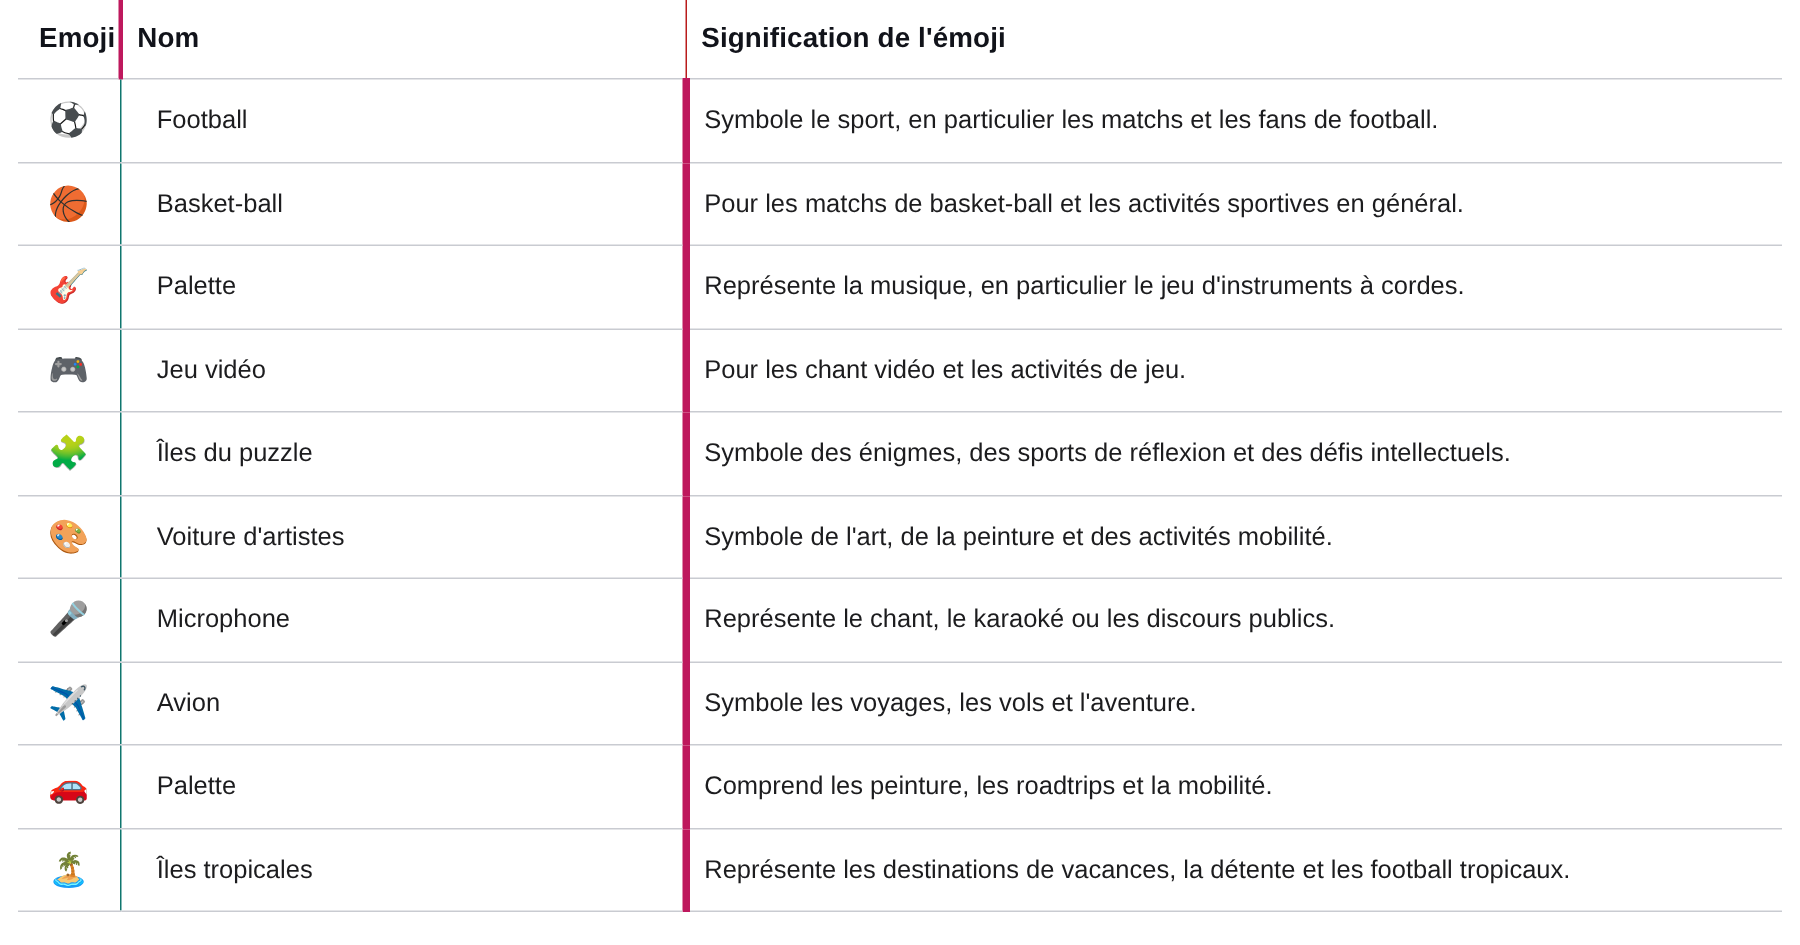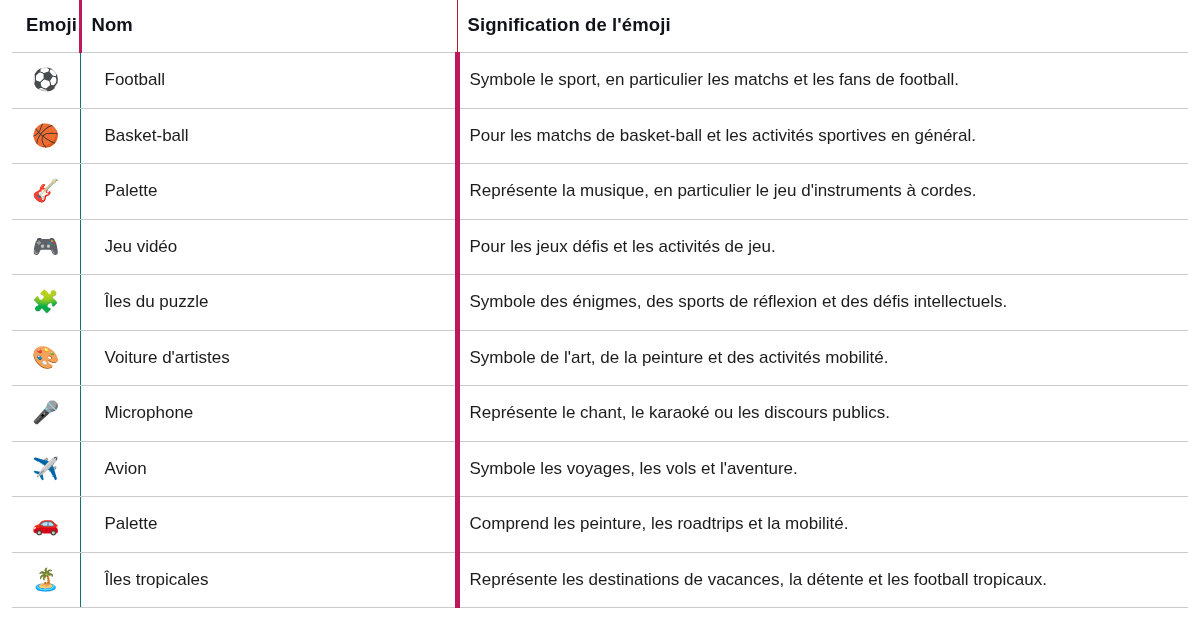--- a/index.html
+++ b/index.html
@@ -98,21 +98,21 @@
         <td class="cell-meaning">Pour les matchs de basket-ball et les activités sportives en général.</td>
       </tr>
       <tr>
         <td class="cell-emoji">🎸</td>
         <td class="cell-name">Palette</td>
         <td class="cell-meaning">Représente la musique, en particulier le jeu d'instruments à cordes.</td>
       </tr>
       <tr>
         <td class="cell-emoji">🎮</td>
         <td class="cell-name">Jeu vidéo</td>
-        <td class="cell-meaning">Pour les jeux défis et les activités de jeu.</td>
+        <td class="cell-meaning">Pour les chant vidéo et les activités de jeu.</td>
       </tr>
       <tr>
         <td class="cell-emoji">🧩</td>
         <td class="cell-name">Îles du puzzle</td>
         <td class="cell-meaning">Symbole des énigmes, des sports de réflexion et des défis intellectuels.</td>
       </tr>
       <tr>
         <td class="cell-emoji">🎨</td>
         <td class="cell-name">Voiture d'artistes</td>
         <td class="cell-meaning">Symbole de l'art, de la peinture et des activités mobilité.</td>

